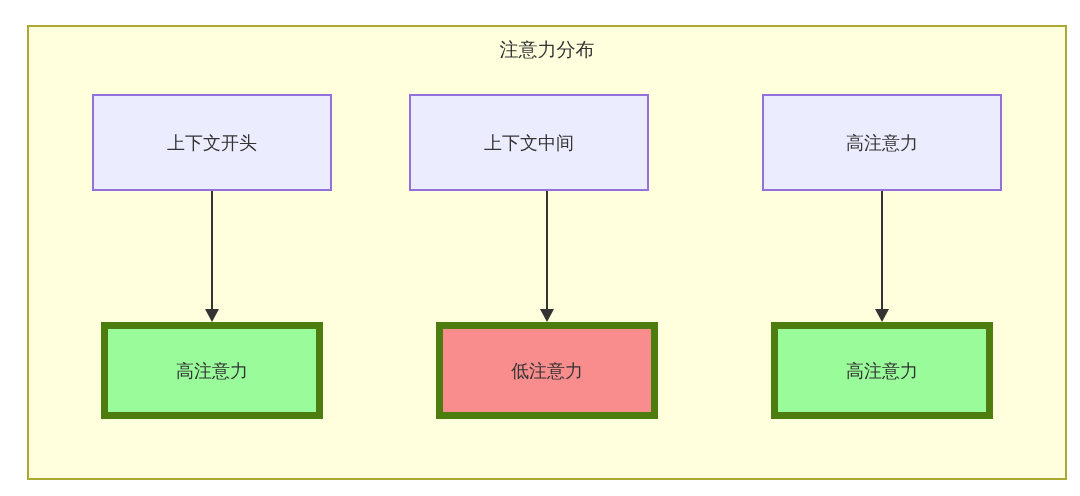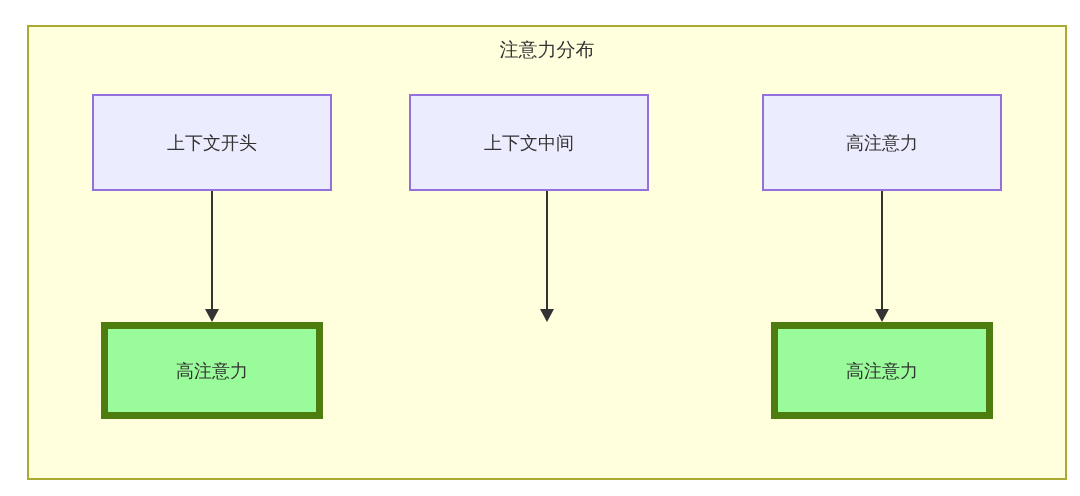--- a/index.html
+++ b/index.html
@@ -105,18 +105,21 @@
       <polygon points="1,118 15,118 8,131" fill="#333333"></polygon>
     </svg>
     <svg class="arrow a2" viewBox="0 0 16 131">
       <line x1="8" y1="0" x2="8" y2="119" stroke="#333333" stroke-width="2"></line>
       <polygon points="1,118 15,118 8,131" fill="#333333"></polygon>
     </svg>
 
     <div class="node result high col0">
       <span>高注意力</span>
     </div>
+    <div class="node result low col1">
+      <span>低注意力</span>
+    </div>
     <div class="node result high col2">
       <span>高注意力</span>
     </div>
 
   </div>
 </div>
 
 </body></html>

